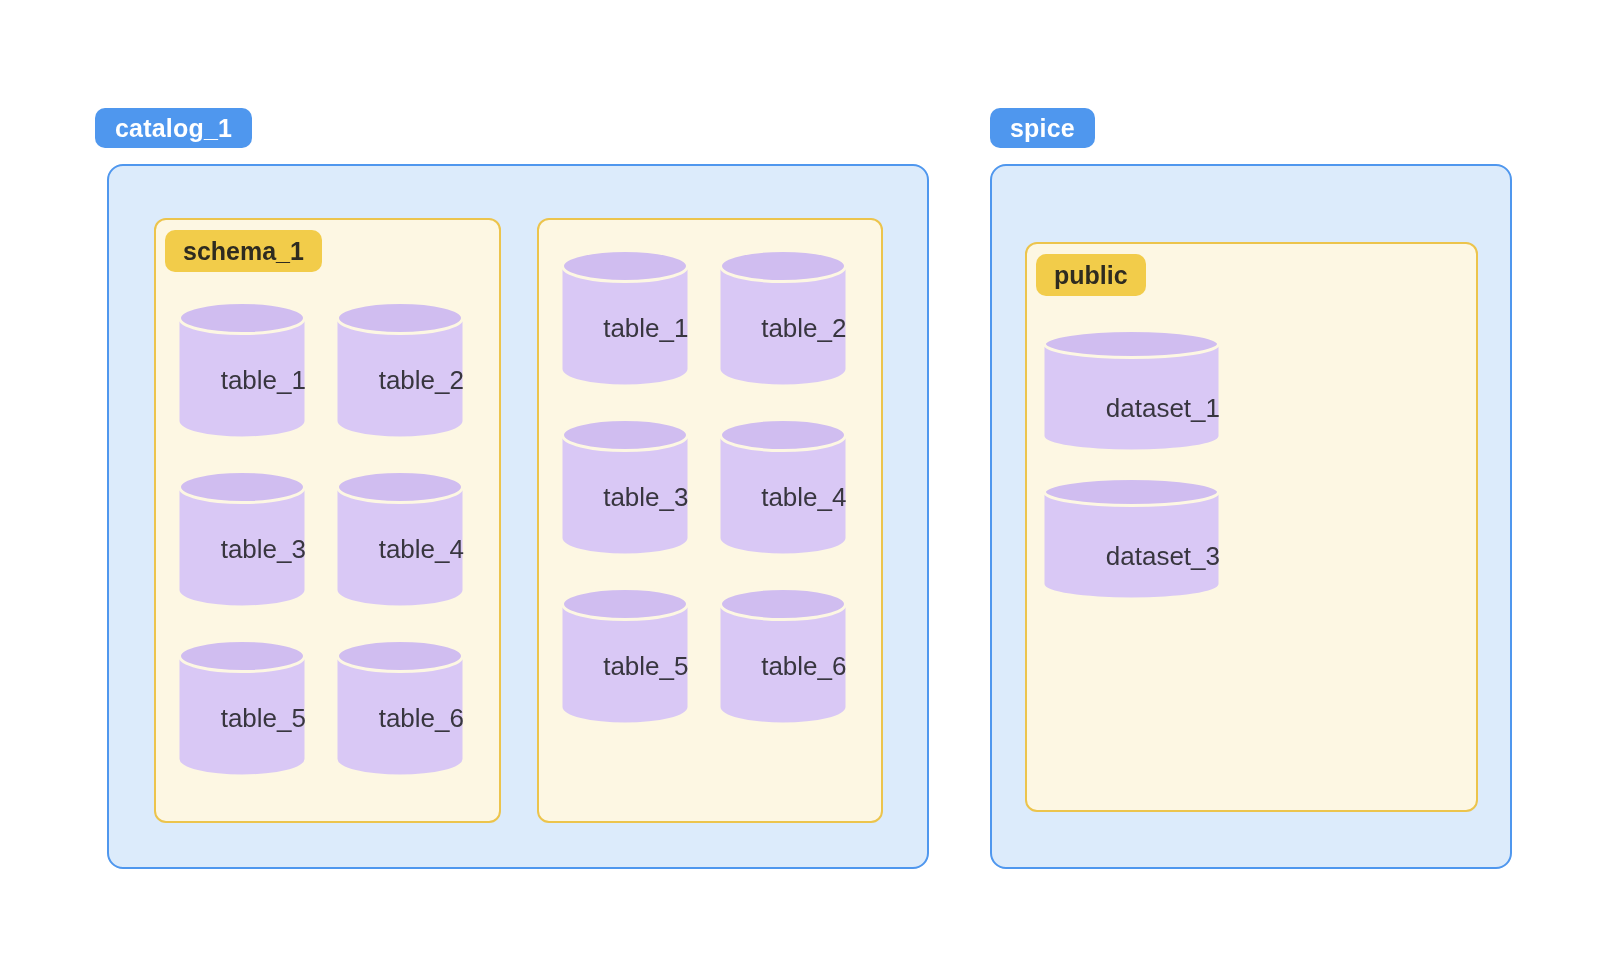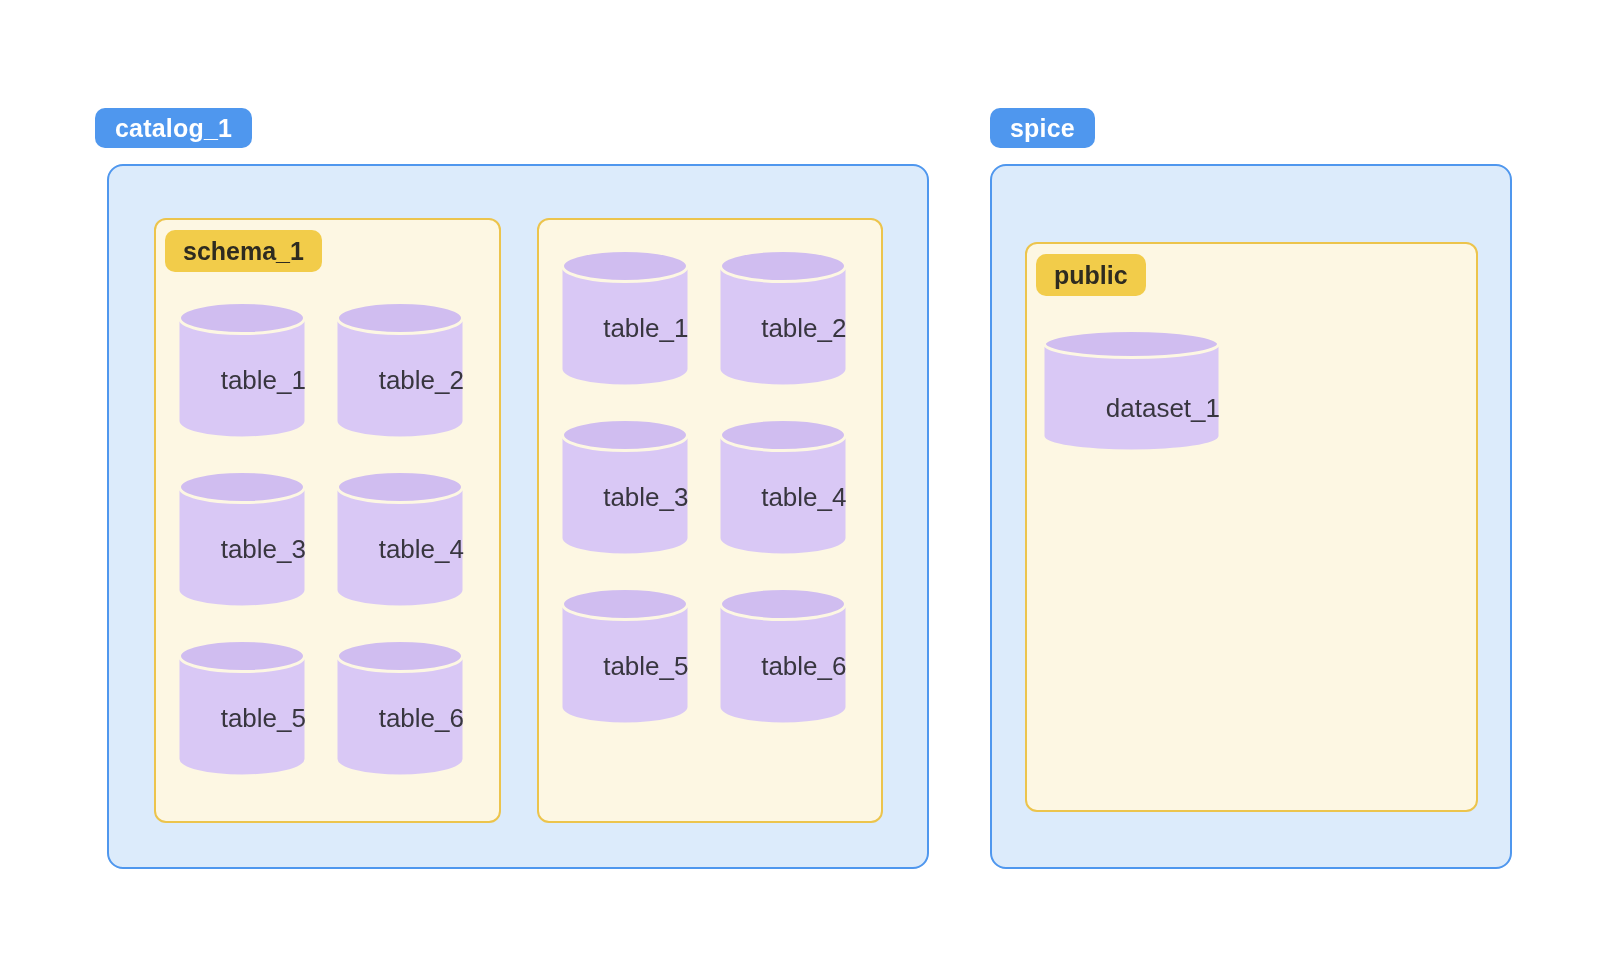--- a/index.html
+++ b/index.html
@@ -225,17 +225,24 @@
     <div class="box">
       <span class="box-label">public</span>
       <div class="grid-datasets">
         <div class="cyl cyl-dataset">
           <svg viewBox="0 0 177 124" aria-hidden="true">
             <path class="cyl-body-shape" d="M1.5,15 V107 A87,13.5 0 0 0 175.5,107 V15 A87,13.5 0 0 1 1.5,15 Z"></path>
             <ellipse class="cyl-top-shape" cx="88.5" cy="15" rx="87" ry="13.5"></ellipse>
           </svg>
           <span class="cyl-name">dataset_1</span>
         </div>
+        <div class="cyl cyl-dataset">
+          <svg viewBox="0 0 177 124" aria-hidden="true">
+            <path class="cyl-body-shape" d="M1.5,15 V107 A87,13.5 0 0 0 175.5,107 V15 A87,13.5 0 0 1 1.5,15 Z"></path>
+            <ellipse class="cyl-top-shape" cx="88.5" cy="15" rx="87" ry="13.5"></ellipse>
+          </svg>
+          <span class="cyl-name">dataset_3</span>
+        </div>
       </div>
     </div>
   </div>
 
 </div>
 
 </body></html>

